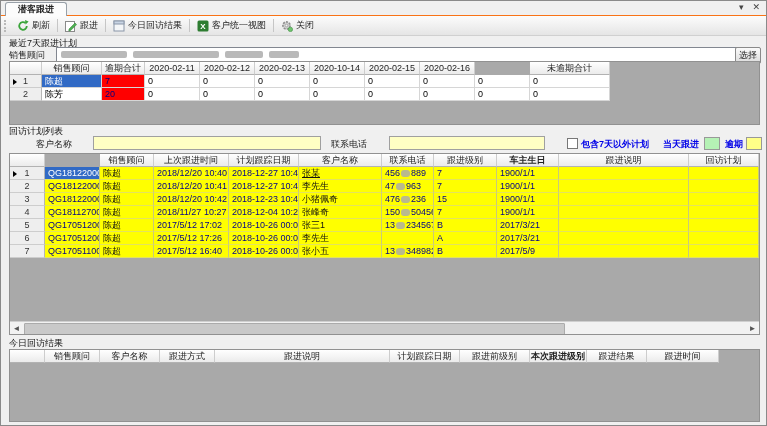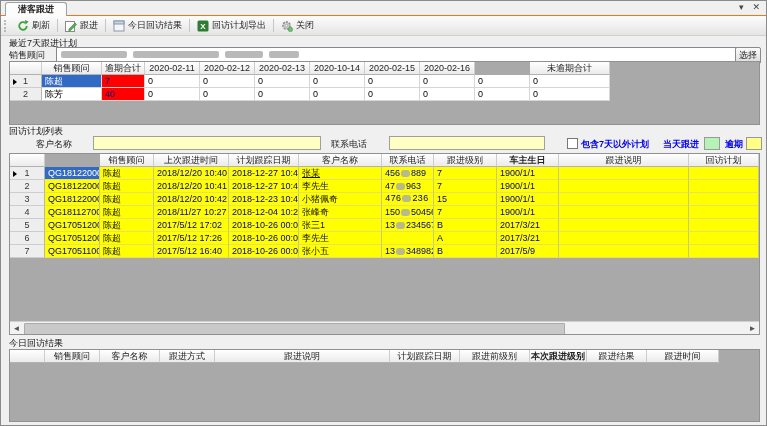--- a/index.html
+++ b/index.html
@@ -111,21 +111,21 @@
       <span>今日回访结果</span>
     </div>
     <div class="tsep"></div>
     <div class="tbtn">
       <span>
         <svg width="12" height="12" viewBox="0 0 12 12">
             <rect x="0.5" y="0.5" width="11" height="11" rx="1.5" fill="#2e7d32"></rect>
             <text x="6" y="9" font-size="8" font-weight="bold" fill="#fff" text-anchor="middle" font-family="Liberation Sans,sans-serif">X</text>
           </svg>
       </span>
-      <span>回访计划导出</span>
+      <span>客户统一视图</span>
     </div>
     <div class="tsep"></div>
     <div class="tbtn">
       <span>
         <svg width="12" height="12" viewBox="0 0 12 12">
             <circle cx="5.5" cy="5.5" r="3.6" fill="#cfcfcf" stroke="#8f8f8f" stroke-dasharray="2 1.2" stroke-width="1.6"></circle>
             <circle cx="5.5" cy="5.5" r="1.3" fill="#f0f0f0" stroke="#8f8f8f" stroke-width="0.6"></circle>
             <circle cx="9.4" cy="9.4" r="2.2" fill="#6fc46f" stroke="#3f8f3f" stroke-width="0.6"></circle>
           </svg>
       </span>
@@ -169,21 +169,21 @@
         <div class="cell bc" style="width: 55px; flex-basis: 55px;">0</div>
         <div class="cell bc" style="width: 55px; flex-basis: 55px;">0</div>
         <div class="cell bc" style="width: 55px; flex-basis: 55px;">0</div>
         <div class="cell bc" style="width: 55px; flex-basis: 55px;">0</div>
         <div class="cell bc" style="width: 55px; flex-basis: 55px;">0</div>
         <div class="cell bc" style="width: 80px; flex-basis: 80px;">0</div>
       </div>
       <div class="grow">
         <div class="cell rh" style="width: 32px; flex-basis: 32px;">2</div>
         <div class="cell bc" style="width: 60px; flex-basis: 60px;">陈芳</div>
-        <div class="cell bc redcell" style="width: 43px; flex-basis: 43px;">40</div>
+        <div class="cell bc redcell" style="width: 43px; flex-basis: 43px;">20</div>
         <div class="cell bc" style="width: 55px; flex-basis: 55px;">0</div>
         <div class="cell bc" style="width: 55px; flex-basis: 55px;">0</div>
         <div class="cell bc" style="width: 55px; flex-basis: 55px;">0</div>
         <div class="cell bc" style="width: 55px; flex-basis: 55px;">0</div>
         <div class="cell bc" style="width: 55px; flex-basis: 55px;">0</div>
         <div class="cell bc" style="width: 55px; flex-basis: 55px;">0</div>
         <div class="cell bc" style="width: 55px; flex-basis: 55px;">0</div>
         <div class="cell bc" style="width: 80px; flex-basis: 80px;">0</div>
       </div>
       <div class="fill"></div>
@@ -244,21 +244,21 @@
         <div class="cell ycell" style="width: 130px; flex-basis: 130px;"></div>
         <div class="cell ycell" style="width: 70px; flex-basis: 70px;"></div>
       </div>
       <div class="grow">
         <div class="cell rh" style="width: 35px; flex-basis: 35px;">3</div>
         <div class="cell ycell" style="width: 55px; flex-basis: 55px;">QG1812200003</div>
         <div class="cell ycell yname" style="width: 54px; flex-basis: 54px;">陈超</div>
         <div class="cell ycell" style="width: 75px; flex-basis: 75px;">2018/12/20 10:42</div>
         <div class="cell ycell" style="width: 70px; flex-basis: 70px;">2018-12-23 10:42</div>
         <div class="cell ycell yname" style="width: 83px; flex-basis: 83px;">小猪佩奇</div>
-        <div class="cell ycell" style="width: 52px; flex-basis: 52px; font-family: Liberation Mono, monospace;">476<span class="pblur"></span>236</div>
+        <div class="cell ycell" style="width: 52px; flex-basis: 52px;">476<span class="pblur"></span>236</div>
         <div class="cell ycell" style="width: 63px; flex-basis: 63px;">15</div>
         <div class="cell ycell" style="width: 62px; flex-basis: 62px;">1900/1/1</div>
         <div class="cell ycell" style="width: 130px; flex-basis: 130px;"></div>
         <div class="cell ycell" style="width: 70px; flex-basis: 70px;"></div>
       </div>
       <div class="grow">
         <div class="cell rh" style="width: 35px; flex-basis: 35px;">4</div>
         <div class="cell ycell" style="width: 55px; flex-basis: 55px;">QG1811270004</div>
         <div class="cell ycell yname" style="width: 54px; flex-basis: 54px;">陈超</div>
         <div class="cell ycell" style="width: 75px; flex-basis: 75px;">2018/11/27 10:27</div>

